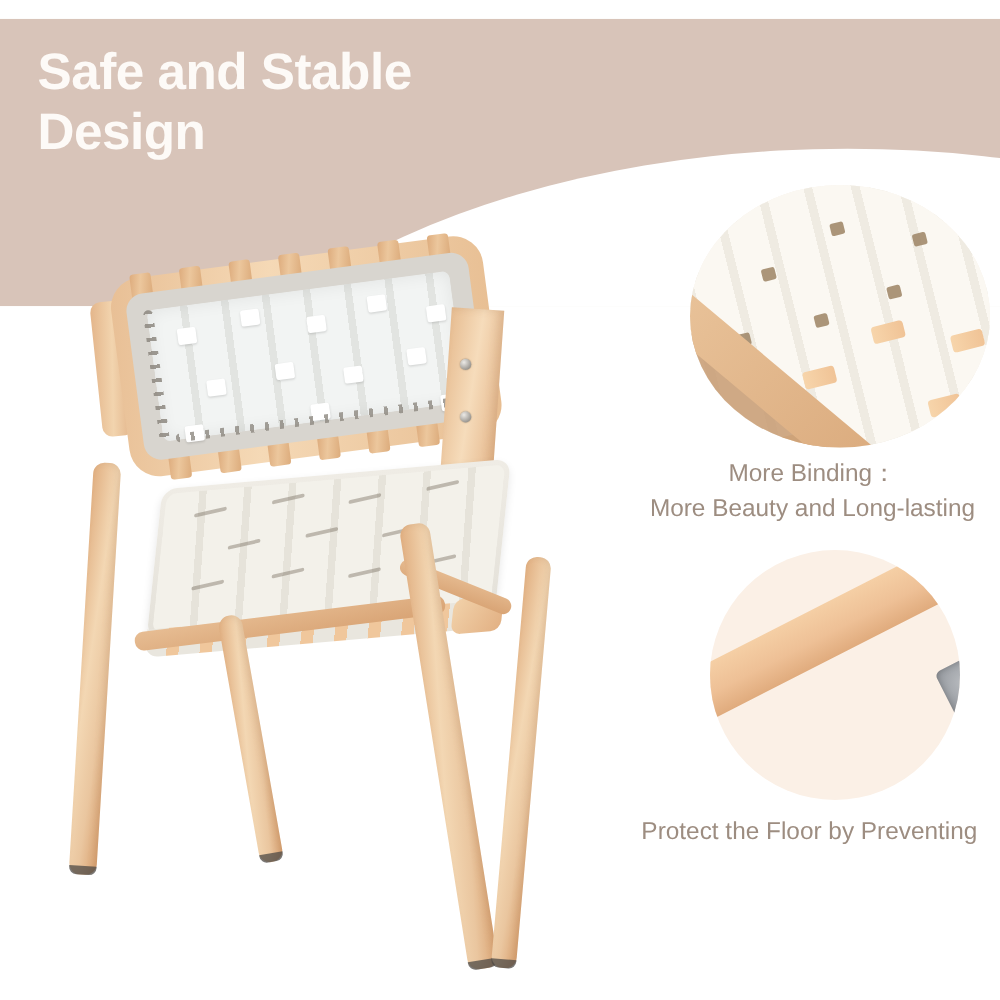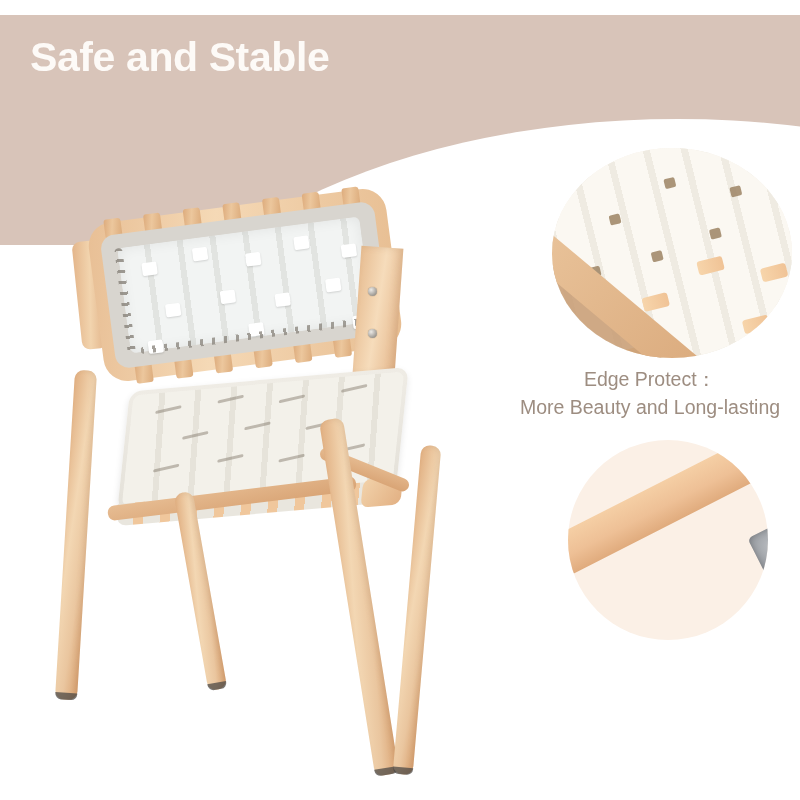--- a/index.html
+++ b/index.html
@@ -122,20 +122,21 @@
 </head>
 <body>
 
 <div id="stage">
 
   <div class="banner">
     <div class="banner-fill"></div>
     <div class="banner-cut"></div>
     <div class="headline">
       <div>Safe and Stable</div>
+      <div>Design</div>
     </div>
   </div>
 
   <div class="chair">
 
     <div class="lpost"></div>
 
     <div class="backrest">
       <div class="br-frame"></div>
 
@@ -232,26 +233,27 @@
       <s style="left:216px;top:64px"></s>
         <s style="left:124px;top:108px"></s>
       <s style="left:186px;top:100px"></s>
         <s style="left:60px;top:108px"></s>
     </div>
     <div class="patch-rail2"></div>
     <div class="patch-rail"></div>
   </div>
 
   <div class="caption cap1">
-    <div>Edge Protect：</div>
+    <div>More Binding：</div>
     <div>More Beauty and Long-lasting</div>
   </div>
 
   <div class="inset inset2">
     <div class="felt-edge"></div>
     <div class="leg-closeup"></div>
     <div class="felt"></div>
   </div>
 
   <div class="caption cap2">
+    <div>Protect the Floor by Preventing</div>
   </div>
 
 </div>
 
 </body></html>

